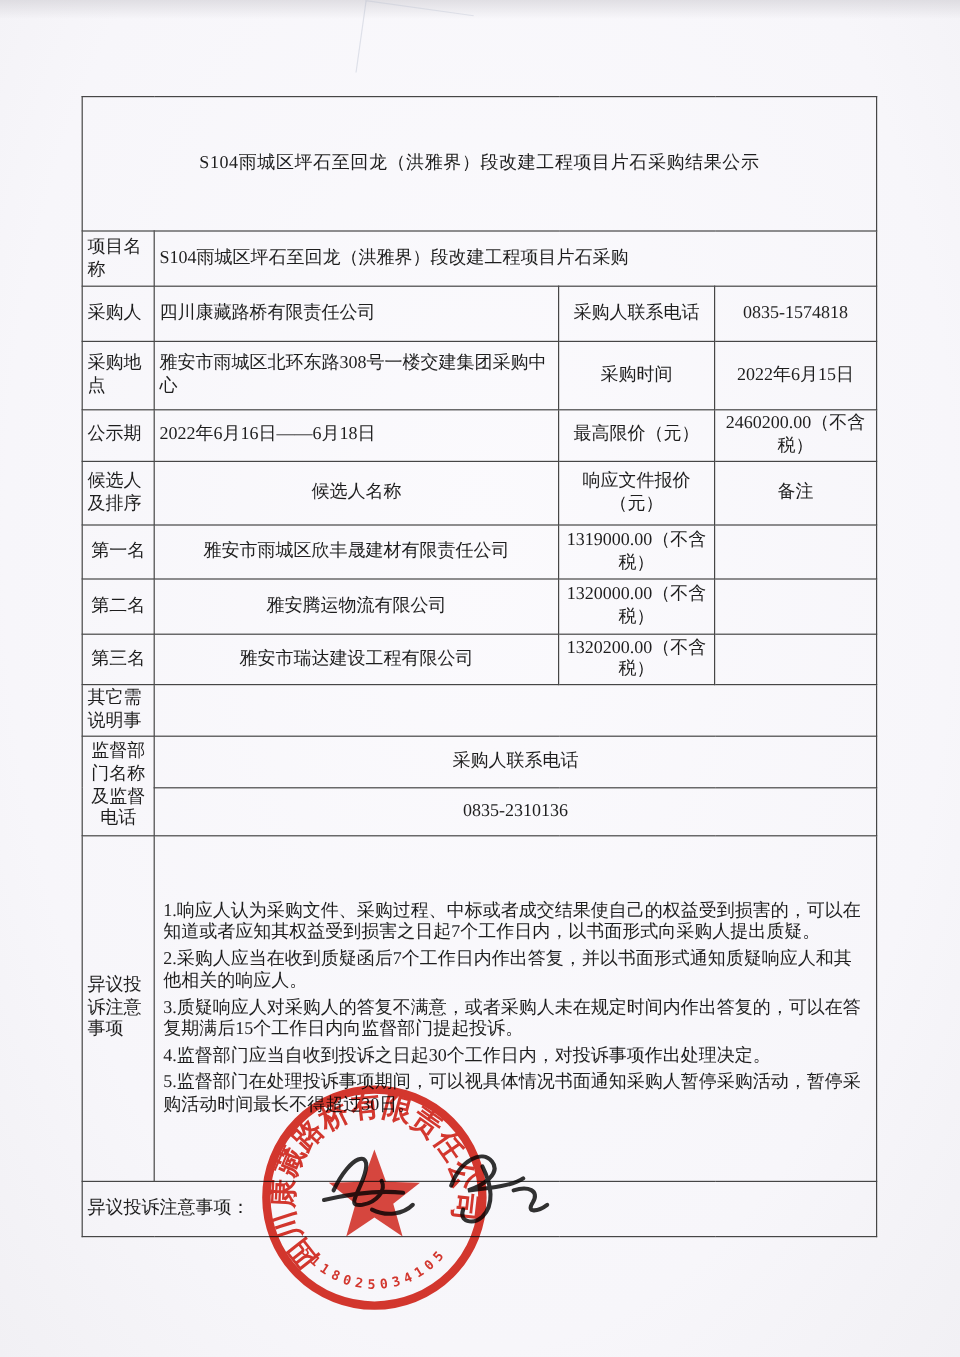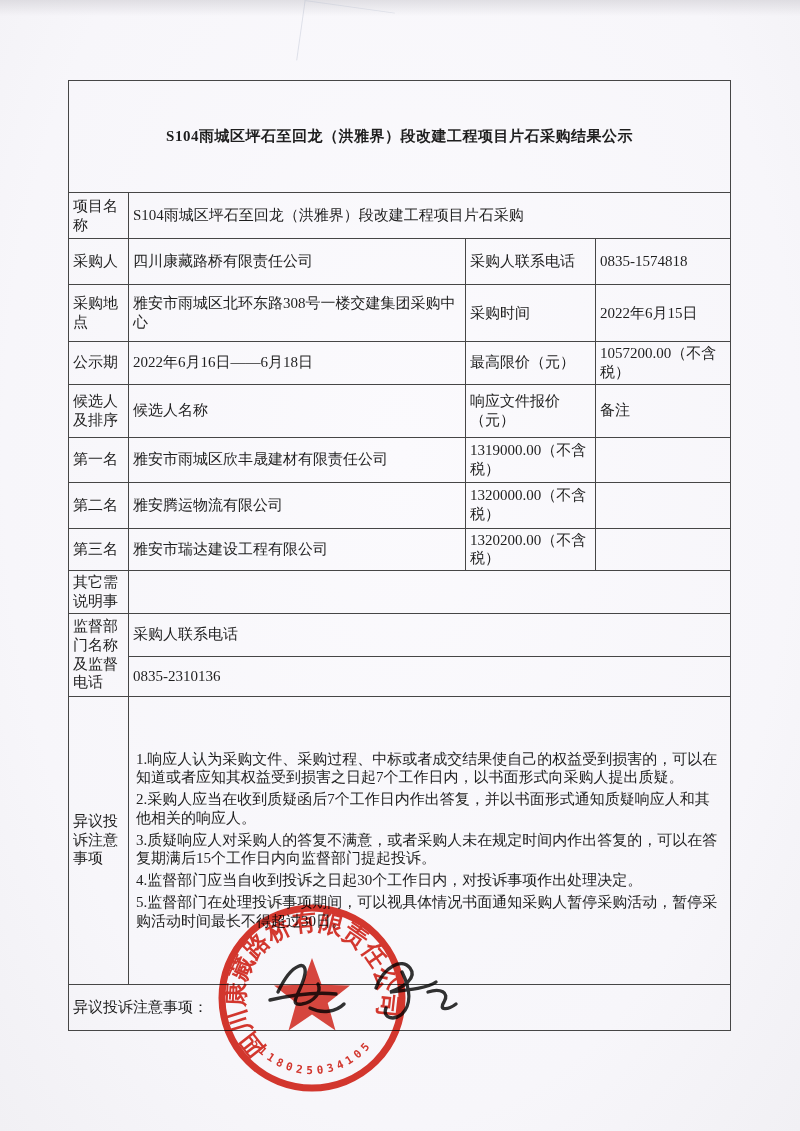--- a/index.html
+++ b/index.html
@@ -30,25 +30,25 @@
   }
   .doc-table td{
     border:1.5px solid #464646;
     vertical-align:middle;
     padding:2px 4px;
     font-size:15px;line-height:1.25;
     color:#1e1e1e;
     overflow:hidden;
   }
   .title-cell{
-    text-align:center;font-weight:700;font-size:21px;letter-spacing:.5px;
+    text-align:center;font-weight:400;font-size:21px;letter-spacing:.5px;
     color:#141414;
   }
   .lbl{padding-left:4px;font-family:Liberation Serif, serif;}
-  .c{}
+  .c{text-align:center;}
   .small{font-size:12.5px;}
   .obj-cell{padding:10px 12px;line-height:1.55;}
   .obj-cell p{margin:3px;}
   .sign-cell{padding-left:8px;font-size:16px;}
   
   .r-title{height:112px}
   .r-project{height:46px}
   .r-purchaser{height:46px}
   .r-location{height:57px}
   .r-publicity{height:38px}
@@ -106,21 +106,21 @@
       <td class="lbl">采购地点</td>
       <td>雅安市雨城区北环东路308号一楼交建集团采购中心</td>
       <td class="c">采购时间</td>
       <td class="c">2022年6月15日</td>
     </tr>
 
     <tr class="r-publicity">
       <td class="lbl">公示期</td>
       <td>2022年6月16日——6月18日</td>
       <td class="c">最高限价（元）</td>
-      <td class="c small">1057200.00（不含税）</td>
+      <td class="c small">2460200.00（不含税）</td>
     </tr>
 
     <tr class="r-candhead">
       <td class="lbl">候选人及排序</td>
       <td class="c">候选人名称</td>
       <td class="c">响应文件报价（元）</td>
       <td class="c">备注</td>
     </tr>
 
     <tr class="r-c1">

